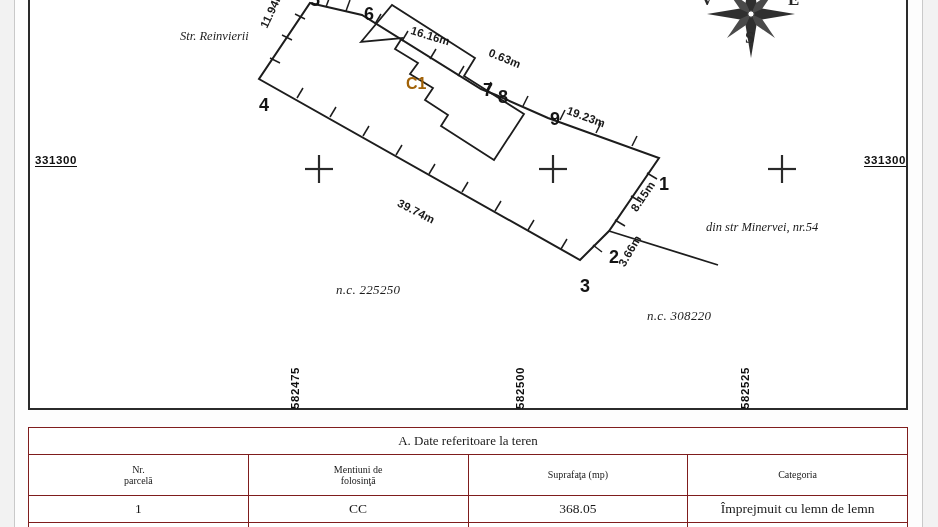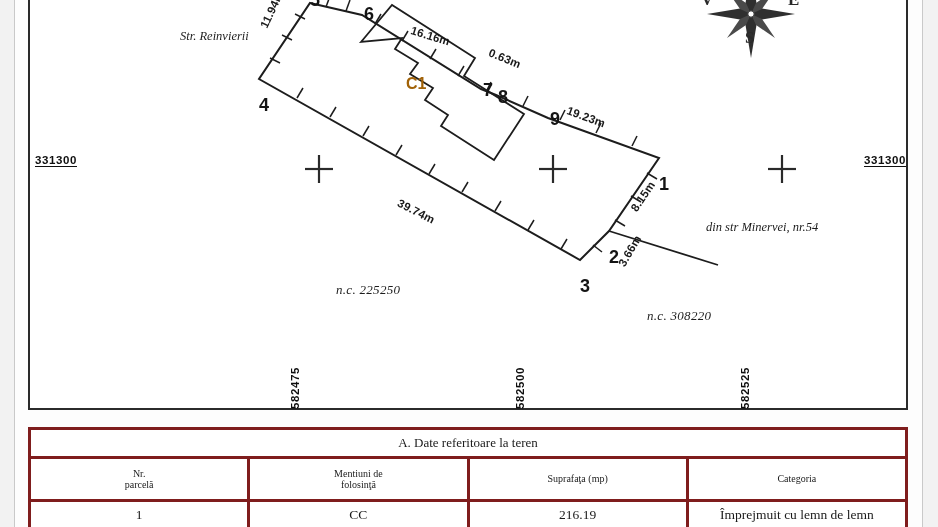--- a/index.html
+++ b/index.html
@@ -138,21 +138,21 @@
   
   #data-table {
     position: absolute;
     left: 28px; top: 427px;
     width: 880px;
     border-collapse: collapse;
     background: #ffffff;
     table-layout: fixed;
   }
   #data-table td, #data-table th {
-    border: 3px solid #7f1d1d;
+    border: 1px solid #7f1d1d;
     font-family: "Liberation Serif", serif;
     font-size: 13.5px;
     color: #1a1a1a;
     text-align: center;
     vertical-align: middle;
     padding: 2px 4px;
     font-weight: normal;
   }
   #data-table .title-cell {
     font-size: 13px;
@@ -307,21 +307,21 @@
         <td class="head-cell col-cat">
           <div>Mentiuni de</div>
           <div>folosinţă</div>
         </td>
         <td class="head-cell col-supr">Suprafaţa (mp)</td>
         <td class="head-cell col-ment">Categoria</td>
       </tr>
       <tr>
         <td class="body-cell">1</td>
         <td class="body-cell">CC</td>
-        <td class="body-cell">216.19</td>
+        <td class="body-cell">368.05</td>
         <td class="body-cell">Împrejmuit cu lemn de lemn</td>
       </tr>
       <tr>
         <td class="total-cell"></td>
         <td class="total-cell">Total</td>
         <td class="total-cell">473.00</td>
         <td class="total-cell"></td>
       </tr>
     </tbody>
   </table>

